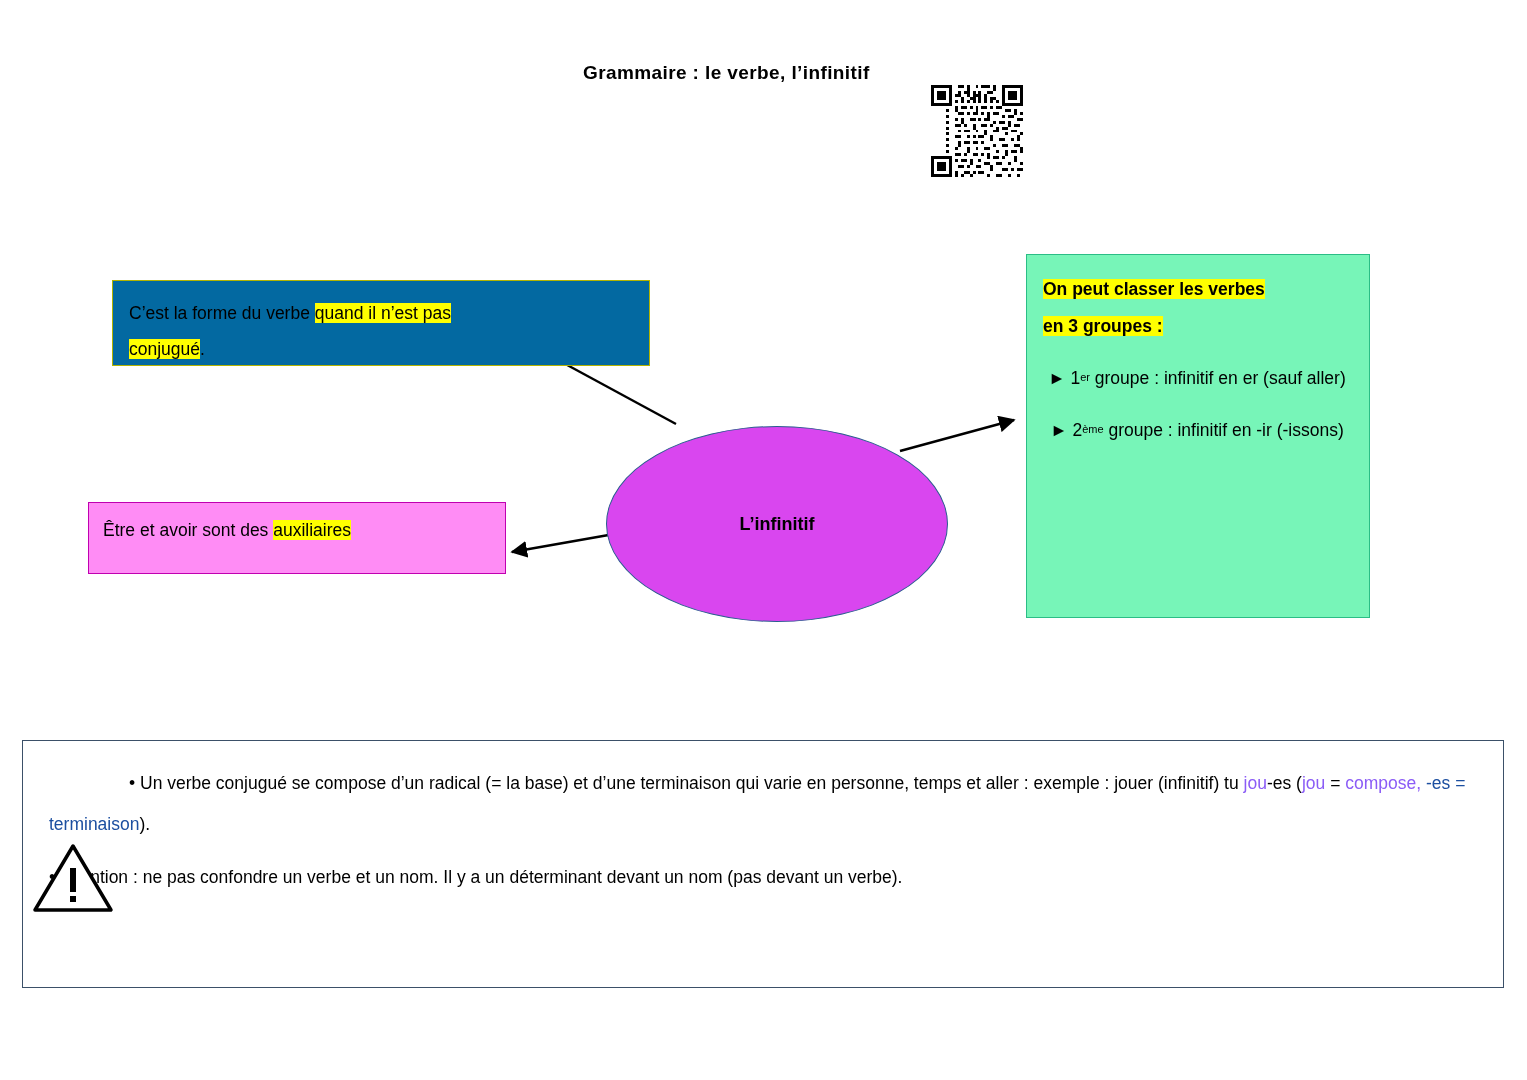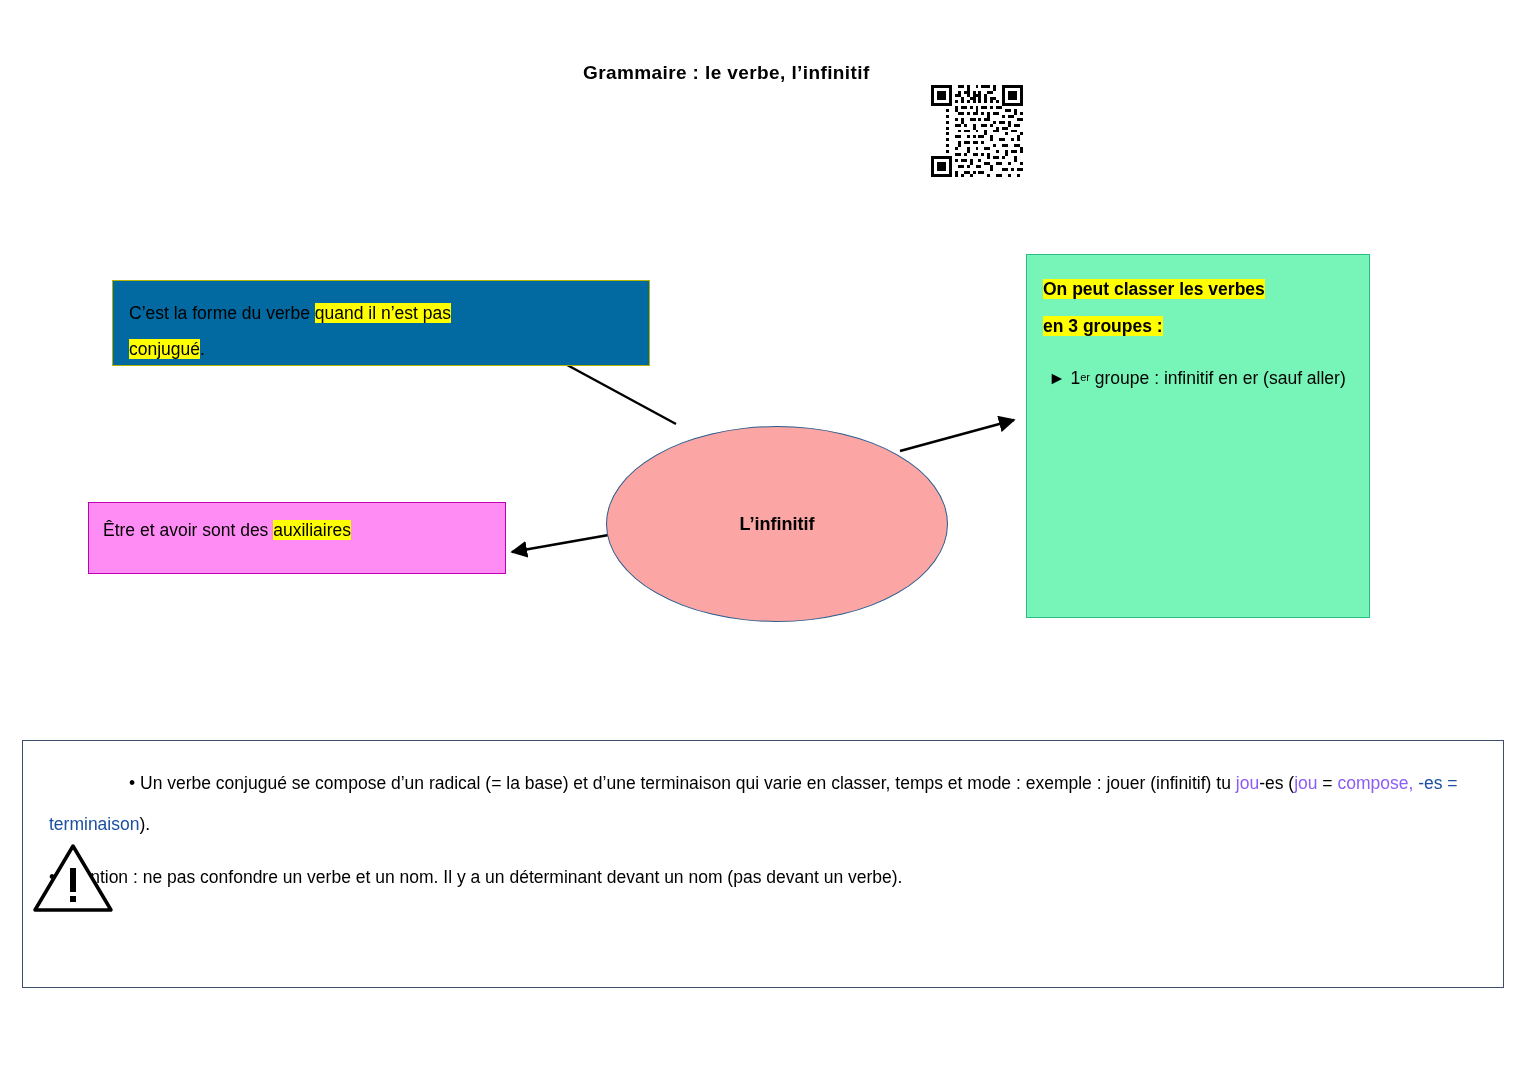--- a/index.html
+++ b/index.html
@@ -99,21 +99,21 @@
     vertical-align: 3px;
   }
 
   
   #ellipse {
     position: absolute;
     left: 606px;
     top: 426px;
     width: 340px;
     height: 194px;
-    background: #fca5a5;
+    background: #d946ef;
     border: 1.5px solid #2a5d8f;
     border-radius: 50% / 50%;
   }
   #ellipse-label {
     position: absolute;
     left: 0;
     top: 0;
     width: 100%;
     height: 100%;
     display: flex;
@@ -357,28 +357,32 @@
 
   <div id="box-green" class="box">
     <div class="gtitle">
       <span class="hl">On peut classer les verbes</span><br>
       <span class="hl">en 3 groupes :</span>
     </div>
     <div class="gitem">
       <span>►</span>
       <span>1</span><sup>er</sup><span> groupe : infinitif en er (sauf aller)</span>
     </div>
+    <div class="gitem">
+      <span>►</span>
+      <span>2</span><sup>ème</sup><span> groupe : infinitif en -ir (-issons)</span>
+    </div>
   </div>
 
   <div id="ellipse">
     <div id="ellipse-label">L’infinitif</div>
   </div>
 
   <div id="note-box">
-    <p class="p1"><span>• Un verbe conjugué se compose d’un radical (= la base) et d’une terminaison qui varie en classer, temps et mode : exemple : jouer (infinitif) tu </span><span class="red">jou</span><span>-es (</span><span class="red">jou</span><span> = </span><span class="red">compose,</span><span> </span><span class="blue">-es = terminaison</span><span>).</span></p>
+    <p class="p1"><span>• Un verbe conjugué se compose d’un radical (= la base) et d’une terminaison qui varie en personne, temps et aller : exemple : jouer (infinitif) tu </span><span class="red">jou</span><span>-es (</span><span class="red">jou</span><span> = </span><span class="red">compose,</span><span> </span><span class="blue">-es = terminaison</span><span>).</span></p>
     <p class="p2" style="padding-left:0">• Attention : ne pas confondre un verbe et un nom. Il y a un déterminant devant un nom (pas devant un verbe).</p>
   </div>
 
   <div id="warn-icon">
     <svg width="82" height="72" viewBox="0 0 82 72" aria-hidden="true">
       <path d="M41 4 L79 68 L3 68 Z" fill="#ffffff" stroke="#000000" stroke-width="3.5" stroke-linejoin="round"></path>
       <rect x="38" y="26" width="6" height="24" fill="#000000"></rect>
       <rect x="38" y="54" width="6" height="6" fill="#000000"></rect>
     </svg>
   </div>

